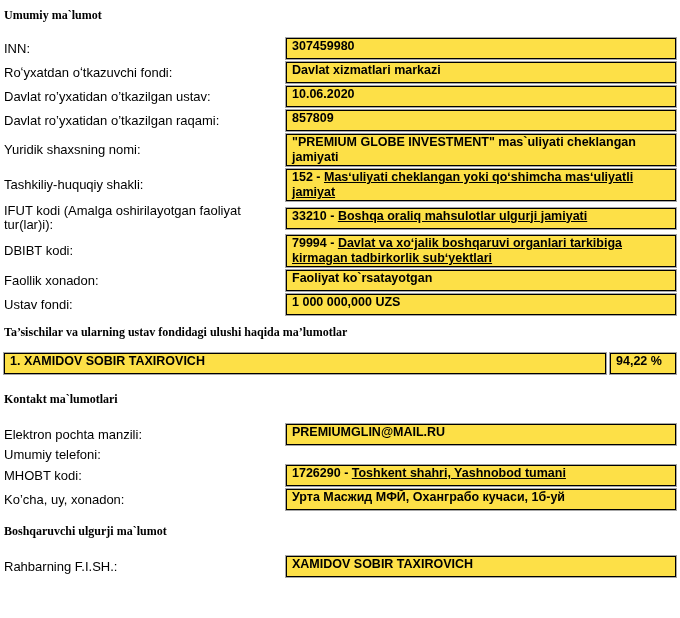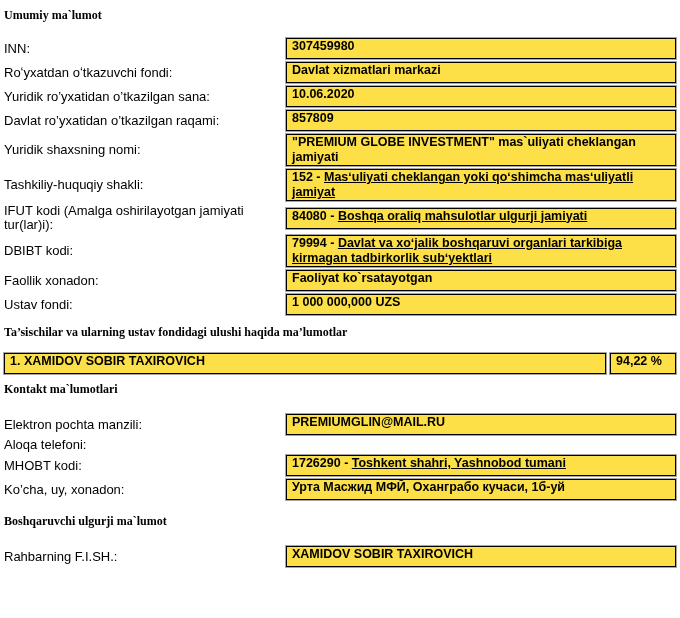--- a/index.html
+++ b/index.html
@@ -46,21 +46,21 @@
     line-height: 15px;
     min-height: 21px;
   }
   .vlink {
     color: #000000;
     text-decoration: underline;
     cursor: pointer;
   }
   .founder-row {
     display: flex;
-    margin: 0 0 2px 0;
+    margin: 0 0 12px 0;
   }
   .founder-name { flex: 1; }
   .founder-share {
     flex: 0 0 66px;
     margin-left: 4px;
   }
 </style>
 </head>
 <body>
 
@@ -72,42 +72,42 @@
     <div class="flabel">INN:</div>
     <div class="vbox">307459980</div>
   </div>
 
   <div class="frow">
     <div class="flabel">Roʻyxatdan oʻtkazuvchi fondi:</div>
     <div class="vbox">Davlat xizmatlari markazi</div>
   </div>
 
   <div class="frow">
-    <div class="flabel">Yuridik ro’yxatidan o’tkazilgan sana:</div>
+    <div class="flabel">Davlat ro’yxatidan o’tkazilgan ustav:</div>
     <div class="vbox">10.06.2020</div>
   </div>
 
   <div class="frow">
     <div class="flabel">Davlat ro’yxatidan o’tkazilgan raqami:</div>
     <div class="vbox">857809</div>
   </div>
 
   <div class="frow">
     <div class="flabel">Yuridik shaxsning nomi:</div>
     <div class="vbox">"PREMIUM GLOBE INVESTMENT" mas`uliyati cheklangan jamiyati</div>
   </div>
 
   <div class="frow">
     <div class="flabel">Tashkiliy-huquqiy shakli:</div>
     <div class="vbox"><span>152 - </span><a class="vlink">Masʻuliyati cheklangan yoki qoʻshimcha masʻuliyatli jamiyat</a></div>
   </div>
 
   <div class="frow">
-    <div class="flabel">IFUT kodi (Amalga oshirilayotgan jamiyati tur(lar)i):</div>
-    <div class="vbox"><span>84080 - </span><a class="vlink">Boshqa oraliq mahsulotlar ulgurji jamiyati</a></div>
+    <div class="flabel">IFUT kodi (Amalga oshirilayotgan faoliyat tur(lar)i):</div>
+    <div class="vbox"><span>33210 - </span><a class="vlink">Boshqa oraliq mahsulotlar ulgurji jamiyati</a></div>
   </div>
 
   <div class="frow">
     <div class="flabel">DBIBT kodi:</div>
     <div class="vbox"><span>79994 - </span><a class="vlink">Davlat va xoʻjalik boshqaruvi organlari tarkibiga kirmagan tadbirkorlik subʻyektlari</a></div>
   </div>
 
 
   <div class="frow">
     <div class="flabel">Faollik xonadon:</div>
@@ -127,21 +127,21 @@
   </div>
 
   <div class="sec-title t-contacts">Kontakt ma`lumotlari</div>
 
   <div class="frow">
     <div class="flabel">Elektron pochta manzili:</div>
     <div class="vbox">PREMIUMGLIN@MAIL.RU</div>
   </div>
 
   <div class="frow">
-    <div class="flabel">Aloqa telefoni:</div>
+    <div class="flabel">Umumiy telefoni:</div>
   </div>
 
   <div class="frow">
     <div class="flabel">MHOBT kodi:</div>
     <div class="vbox"><span>1726290 - </span><a class="vlink">Toshkent shahri, Yashnobod tumani</a></div>
   </div>
 
   <div class="frow">
     <div class="flabel">Ko’cha, uy, xonadon:</div>
     <div class="vbox">Урта Масжид МФЙ, Оханграбо кучаси, 1б-уй</div>

